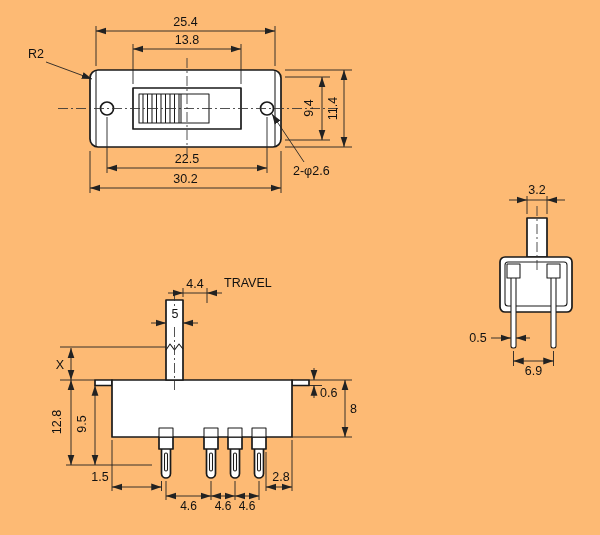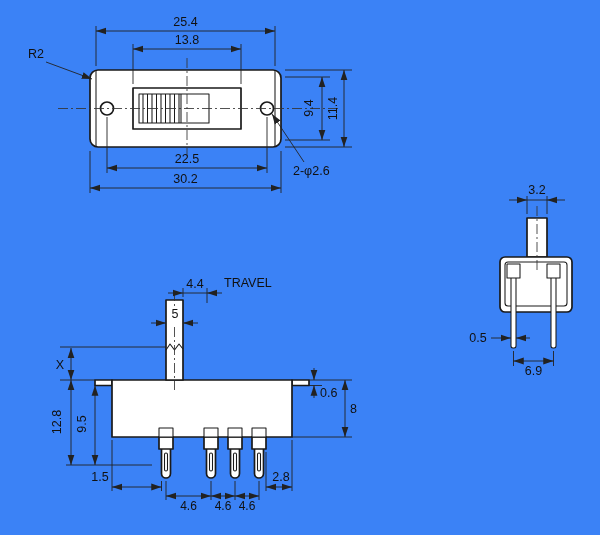--- a/index.html
+++ b/index.html
@@ -1,16 +1,16 @@
 <!DOCTYPE html>
 <html><head>
 <meta charset="utf-8">
 <style>
   html,body{margin:0;padding:0;background:#ffffff;}
-  .stage{position:relative;width:600px;height:535px;background:#3b82f6;overflow:hidden;}
+  .stage{position:relative;width:600px;height:535px;background:#fdba74;overflow:hidden;}
   svg{display:block;}
   .obj{fill:none;stroke:#1a1a1a;stroke-width:1.7;stroke-linejoin:round;}
   .objw{fill:#ffffff;stroke:#1a1a1a;stroke-width:1.7;stroke-linejoin:round;}
   .thin{stroke-width:1.05;}
   .dim{fill:none;stroke:#222222;stroke-width:0.9;}
   .cl{fill:none;stroke:#333333;stroke-width:0.85;stroke-dasharray:10 3 2 3;}
   text{font-family:"Liberation Sans","DejaVu Sans",sans-serif;font-size:12.5px;fill:#111111;text-anchor:middle;}
   .ts{text-anchor:start;}
   .sm{font-size:12px;}
 </style>

